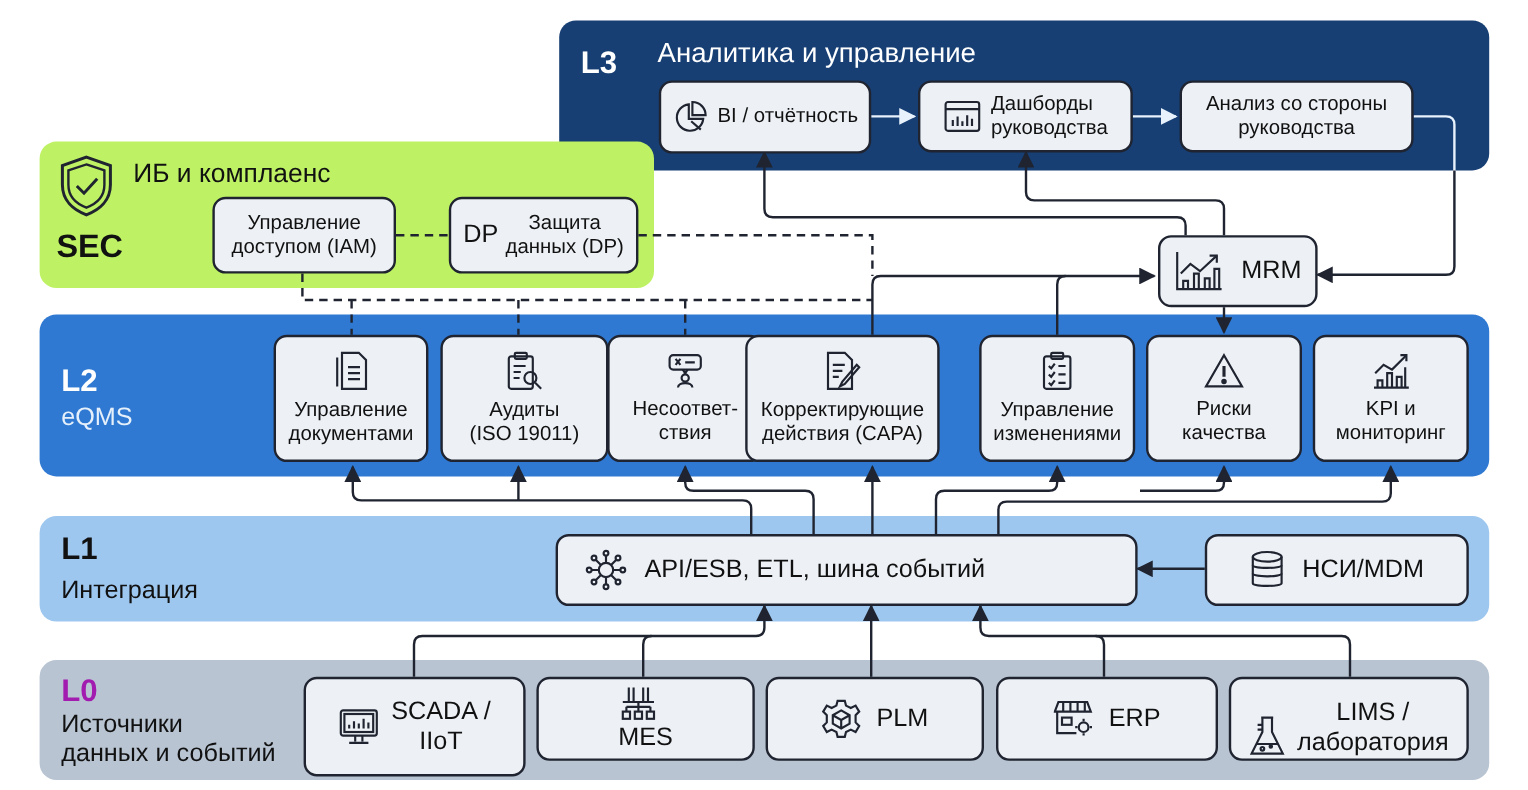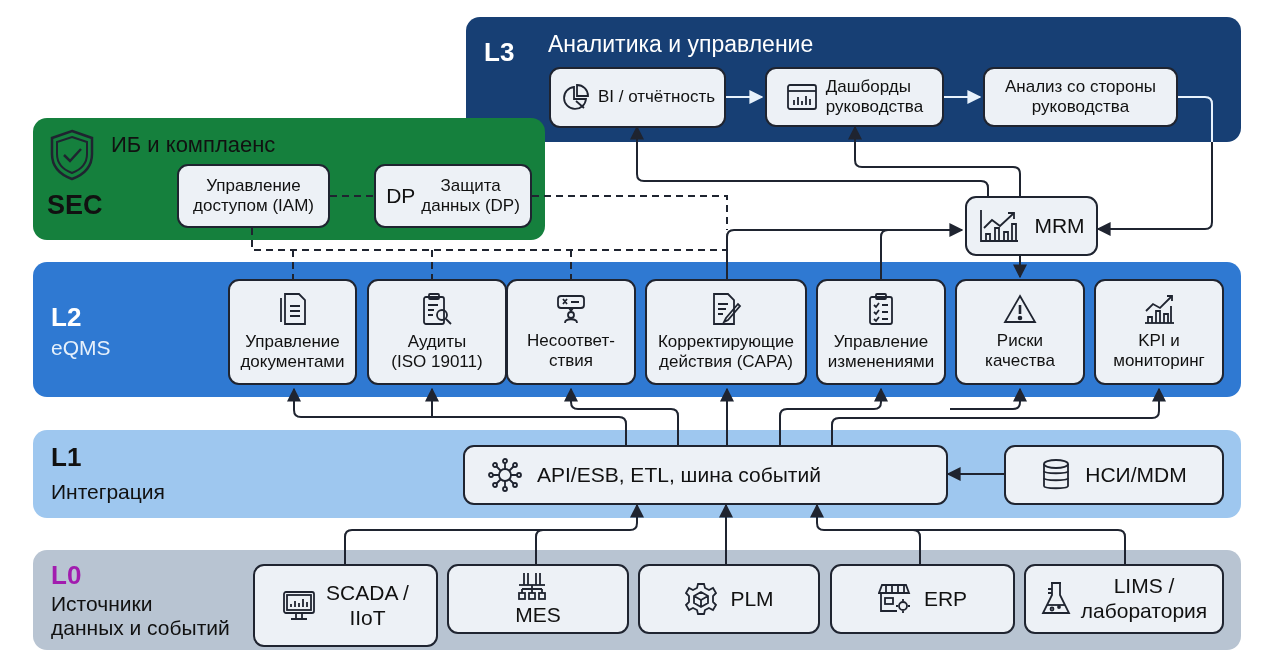--- a/index.html
+++ b/index.html
@@ -1,19 +1,19 @@
 <!DOCTYPE html>
 <html><head>
 <meta charset="utf-8">
 <style>
   html,body{margin:0;padding:0;}
   body{width:1273px;height:658px;position:relative;background:#ffffff;overflow:hidden;font-family:"Liberation Sans","DejaVu Sans",sans-serif;}
   .layer{position:absolute;border-radius:14px;}
   .l3{left:466px;top:17px;width:775px;height:125px;background:#173f74;}
-  .sec{left:33px;top:118px;width:512px;height:122px;background:#15803d;border-radius:14px;}
+  .sec{left:33px;top:118px;width:512px;height:122px;background:#bef264;border-radius:14px;}
   .l2{left:33px;top:262px;width:1208px;height:135px;background:#2f79d2;}
   .l1{left:33px;top:430px;width:1208px;height:88px;background:#9ec7ef;}
   .l0{left:33px;top:550px;width:1208px;height:100px;background:#b8c4d2;}
   .ltag{position:absolute;font-weight:bold;font-size:26px;line-height:1;}
   .lname{position:absolute;font-size:21px;line-height:1.15;}
   .box{position:absolute;background:#edf1f6;border:2px solid #1f2430;border-radius:11px;box-sizing:border-box;display:flex;align-items:center;justify-content:center;text-align:center;color:#111;font-size:17px;line-height:1.18;}
   .box.col{flex-direction:column;}
   .box .ic{display:inline-flex;align-items:center;justify-content:center;}
   .box .txt{white-space:pre-line;}
   svg.wires{position:absolute;left:0;top:0;width:1273px;height:658px;pointer-events:none;}
@@ -188,21 +188,21 @@
         <rect x="3" y="3" width="26" height="12" rx="3"></rect>
         <path d="M8 6 L12 11 M12 6 L8 11 M16 9 H24"></path>
         <path d="M14 15 L16 18 L18 15"></path>
         <circle cx="16" cy="22" r="3"></circle>
         <path d="M10 30 C10 25 22 25 22 30"></path>
       </svg>
   </span>
   <span class="txt">Несоответ-
 ствия</span>
 </div>
-<div class="box col" style="left:645px;top:279px;width:162px;height:106px;">
+<div class="box col" style="left:621px;top:279px;width:162px;height:106px;">
   <span class="ic" style="margin-bottom:6px;">
     <svg width="32" height="34" viewBox="0 0 32 34" fill="none" stroke="#1f2430" stroke-width="1.8">
         <path d="M4 2 H18 L24 8 V32 H4 Z"></path>
         <path d="M8 12 H18 M8 17 H16 M8 22 H13"></path>
         <path d="M28 12 L16 26 L14 30 L18 28 L30 14 Z"></path>
       </svg>
   </span>
   <span class="txt">Корректирующие
 действия (CAPA)</span>
 </div>
@@ -309,21 +309,21 @@
         <path d="M4 2 H28 L31 10 H1 Z"></path>
         <path d="M8 2 V10 M14 2 V10 M20 2 V10 M26 2 V10"></path>
         <path d="M3 10 V28 H19"></path>
         <rect x="7" y="15" width="8" height="6"></rect>
         <circle cx="25" cy="23" r="4"></circle>
         <path d="M25 16 V18 M25 28 V30 M18 23 H20 M30 23 H32"></path>
       </svg>
   </span>
   <span>ERP</span>
 </div>
-<div class="box" style="left:1024px;top:564px;width:200px;height:70px;font-size:21px;">
+<div class="box" style="left:1024px;top:564px;width:200px;height:70px;font-size:21px;align-items:flex-end;">
   <span class="ic" style="margin-right:10px;">
     <svg width="30" height="36" viewBox="0 0 30 36" fill="none" stroke="#1f2430" stroke-width="1.8">
         <path d="M10 2 H20 M11 2 V14 L2 32 H28 L19 14 V2"></path>
         <path d="M6 24 H24"></path>
         <circle cx="11" cy="28" r="1.5"></circle>
         <circle cx="18" cy="26" r="1"></circle>
         <path d="M7 8 H11 M7 12 H11"></path>
       </svg>
   </span>
   <span class="txt">LIMS /

